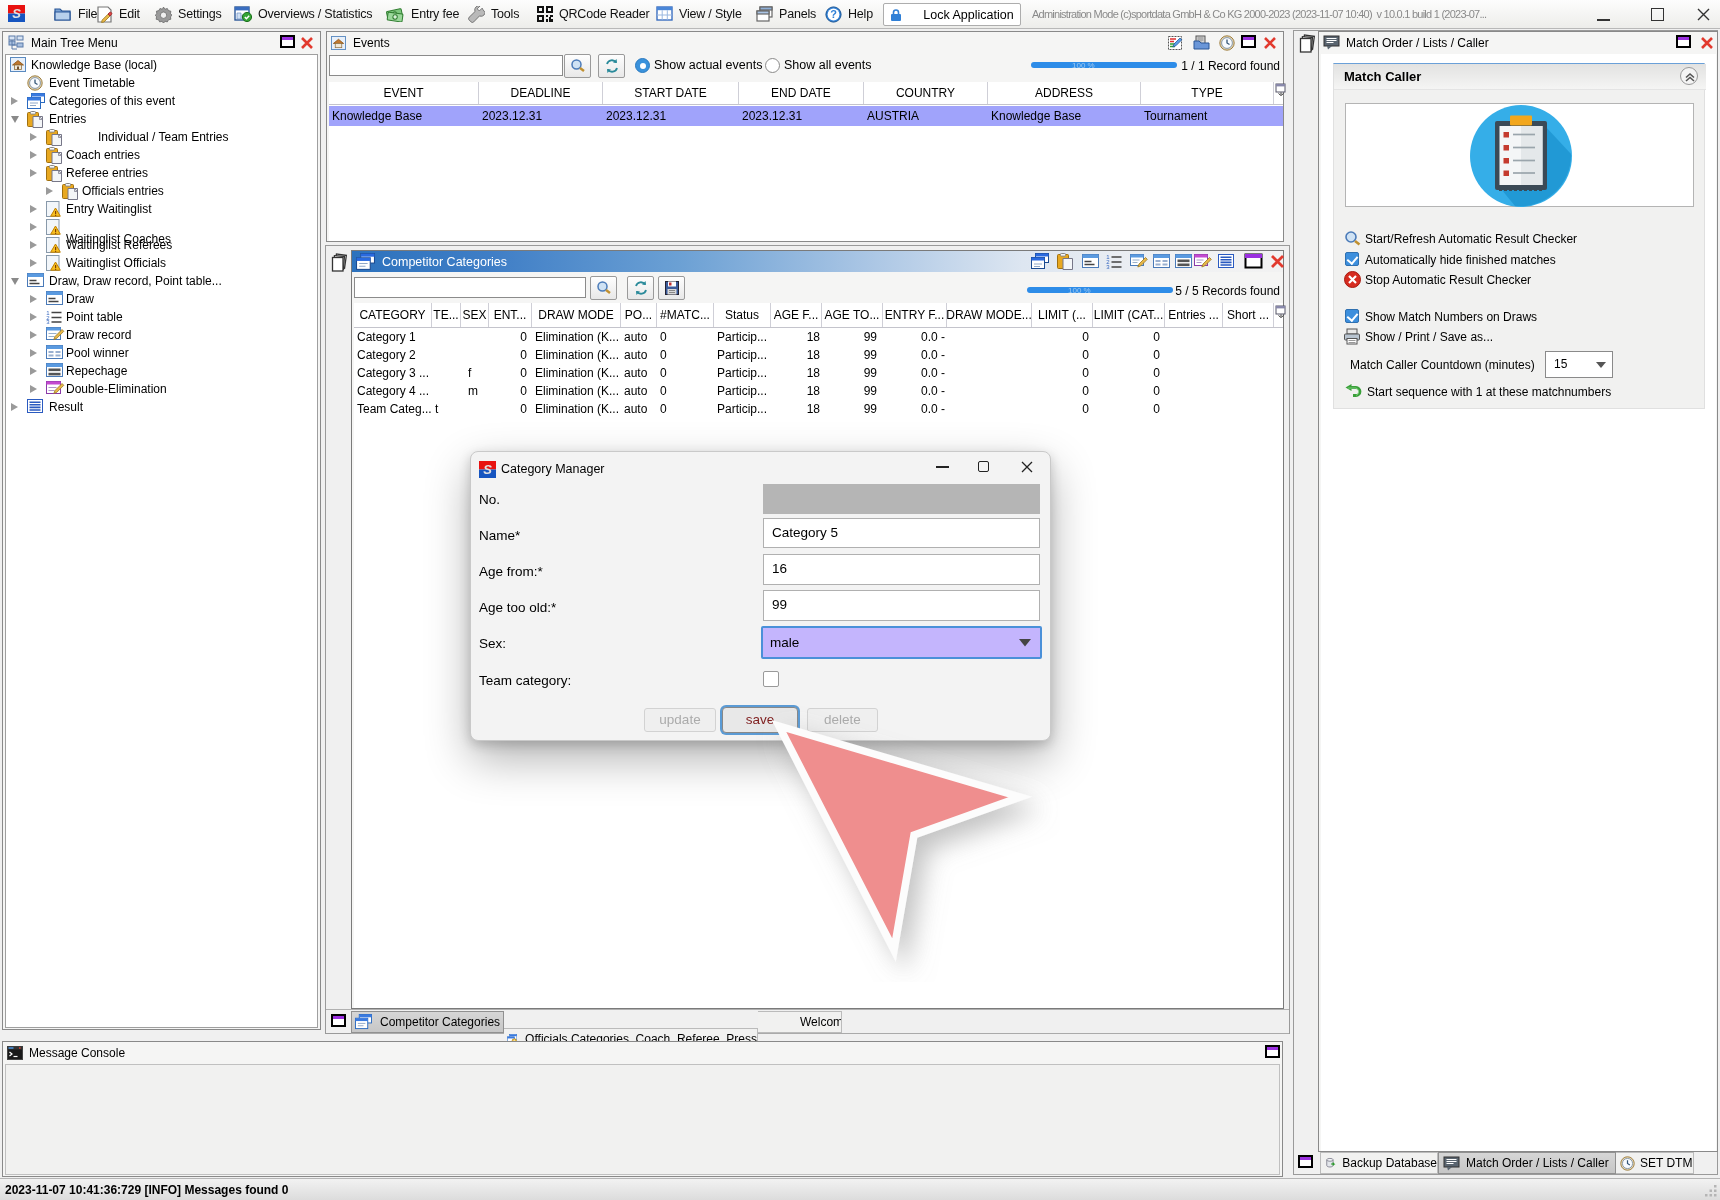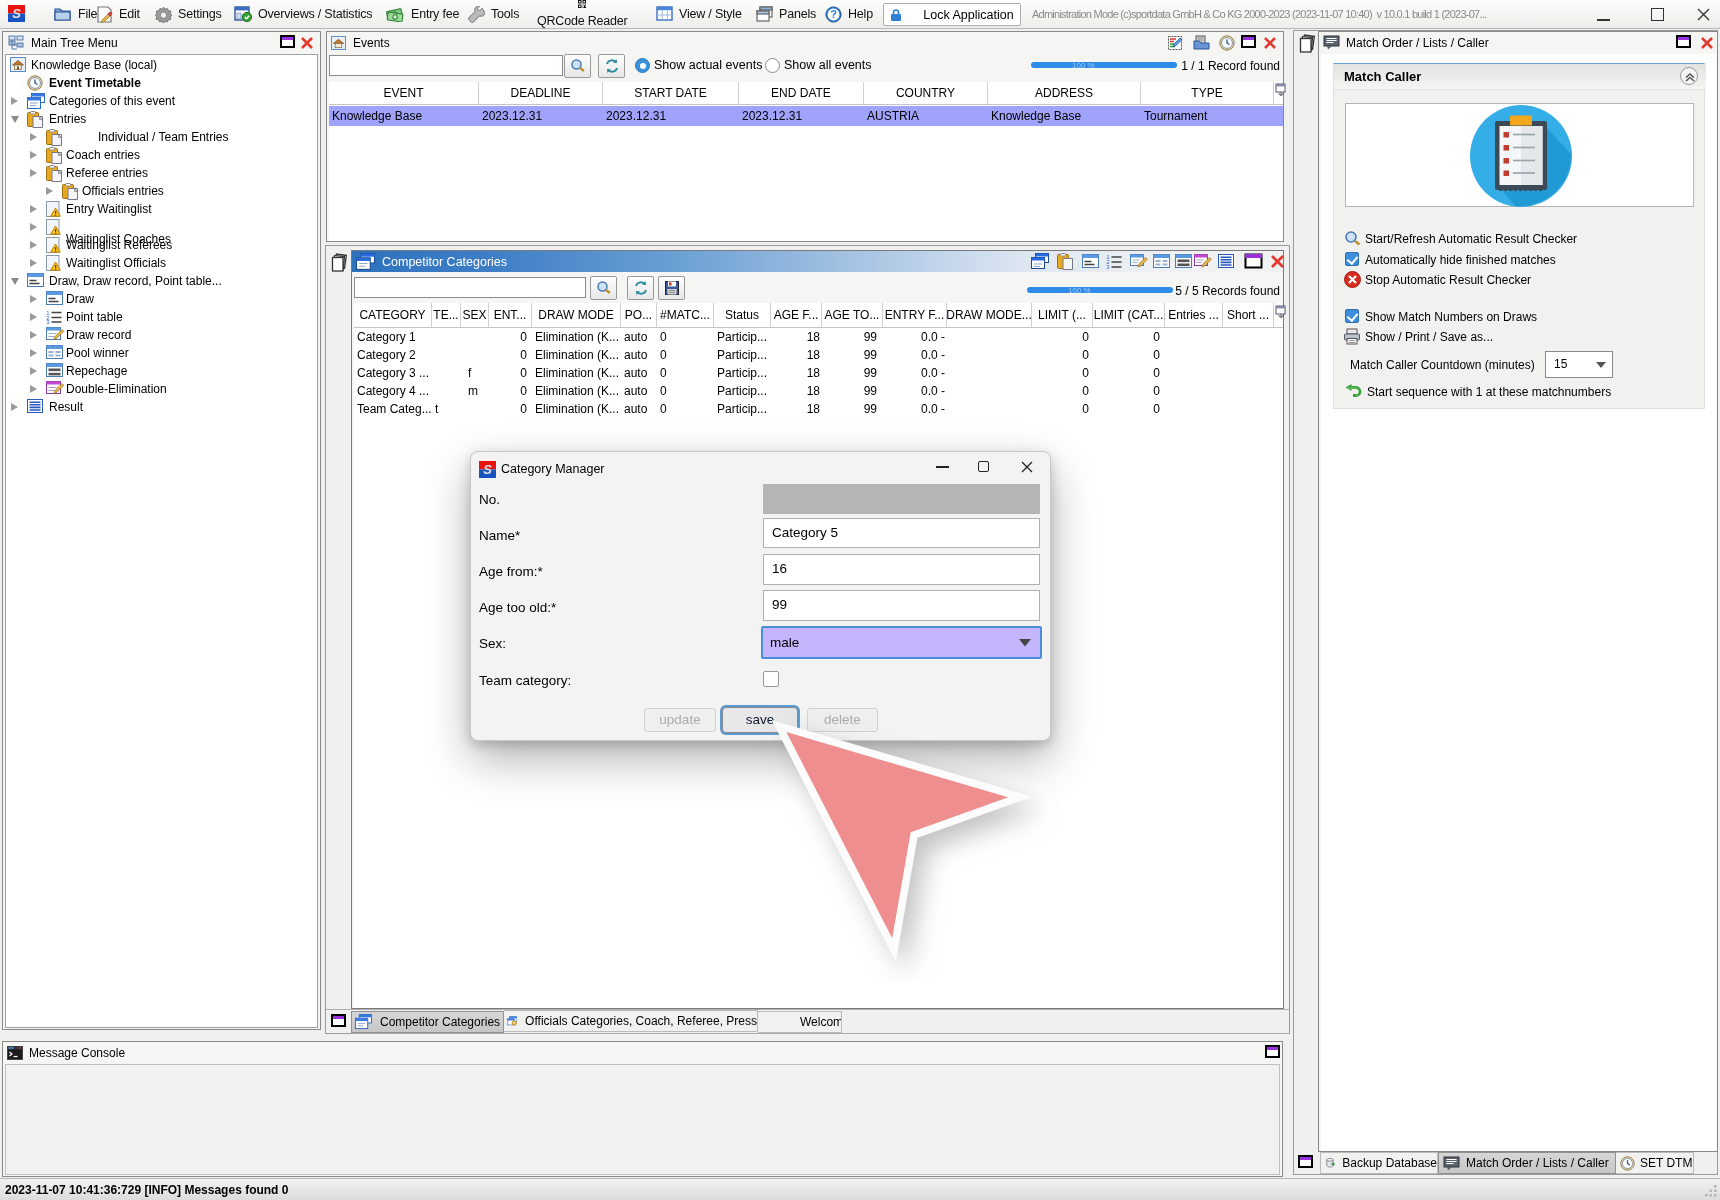--- a/index.html
+++ b/index.html
@@ -84,21 +84,21 @@
         </g>
       </svg>
     <span>Entry fee</span>
     </div>
   <div class="tbitem" style="left:468px;">
     <svg width="17" height="17" viewBox="0 0 24 24">
         <path fill="#b9b9b9" stroke="#666" stroke-width="1.2" d="M21 5c0-1-1-2-1-2l-4 4-3-3 4-4s-1-.6-2-.6C12 0 9.5 2.5 9.5 5.5c0 .8.2 1.5.5 2.2L1.5 16c-1 1-1 2.6 0 3.6l2.9 2.9c1 1 2.6 1 3.6 0l8.3-8.5c.7.3 1.4.5 2.2.5 3 0 5.5-2.5 5.5-5.5z"></path>
       </svg>
     <span>Tools</span>
     </div>
-  <div class="tbitem" style="left:537px;flex-direction:column;">
+  <div class="tbitem" style="left:537px;">
     <svg width="16" height="16" viewBox="0 0 16 16">
         <path fill="#111" d="M0 0h7v7H0zM2 2v3h3V2zM9 0h7v7H9zM11 2v3h3V2zM0 9h7v7H0zM2 11v3h3v-3zM9 9h2v2H9zM13 9h3v2h-2v2h-2v-2h1zM9 13h2v3H9zM12 13h4v3h-4z"></path>
       </svg>
     <span>QRCode Reader</span>
     </div>
   <div class="tbitem" style="left:656px;">
     <svg width="17" height="16" viewBox="0 0 17 16">
         <rect x="1" y="1" width="15" height="13" fill="#fff" stroke="#3a6ec0" stroke-width="1.4"></rect>
         <rect x="1" y="1" width="15" height="3.2" fill="#4a86d8"></rect>
         <path d="M6.2 4.2v9.6M11.3 4.2v9.6M1 9h15" stroke="#9ab8e0" stroke-width="1"></path>
@@ -156,21 +156,21 @@
   <div id="tree">
   <div class="trow" style="left:0; top:24px; width:318px;">
         <span style="position:absolute; left:7px; top:1px;"><svg width="16" height="15" viewBox="0 0 16 15">
             <rect x=".5" y=".5" width="15" height="14" fill="#e8f0fa" stroke="#5a8ac0"></rect>
             <path d="M2.5 8l5.5-4.5L13.5 8z" fill="#c07830" stroke="#8a5010" stroke-width=".8"></path>
             <rect x="4.5" y="8" width="7" height="4.5" fill="#f0e8d8" stroke="#907040" stroke-width=".8"></rect>
             <rect x="7" y="9.5" width="2" height="3" fill="#705030"></rect>
           </svg></span>
         <span style="position:absolute; left:28px; top:2px;">Knowledge Base (local)</span>
       </div>
-  <div class="trow" style="left:0; top:42px; width:318px;font-weight:bold;">
+  <div class="trow" style="left:0; top:42px; width:318px;">
         <span style="position:absolute; left:24px; top:1px;"><svg width="16" height="16" viewBox="0 0 16 16">
             <circle cx="8" cy="8" r="7.2" fill="#e0d4b8" stroke="#a08040"></circle>
             <circle cx="8" cy="8" r="5.4" fill="#f8fbff" stroke="#8899aa"></circle>
             <path d="M8 4.5V8l2.5 1.5" stroke="#335577" stroke-width="1.3" fill="none"></path>
           </svg></span>
         <span style="position:absolute; left:46px; top:2px;">Event Timetable</span>
       </div>
   <div class="trow" style="left:0; top:60px; width:318px;">
         <span class="arr r" style="position:absolute; left:8px;"></span>
         <span style="position:absolute; left:24px; top:1px;"><svg width="18" height="17" viewBox="0 0 18 17">
@@ -638,21 +638,21 @@
     <div style="position:absolute; left:25px; top:1px; height:22px; width:153px; background:linear-gradient(#d6d6d6,#c6c6c6); border:1px solid #909090; display:flex; align-items:center; white-space:nowrap; overflow:hidden;">
       <svg style="margin-left:3px;" width="17" height="16" viewBox="0 0 18 17">
           <rect x="4.5" y=".5" width="13" height="9" fill="#fff" stroke="#2a6ac0"></rect>
           <rect x="4.5" y=".5" width="13" height="3" fill="#3a7ae0"></rect>
           <rect x=".5" y="4.5" width="13" height="11" fill="#fff" stroke="#2a6ac0"></rect>
           <rect x=".5" y="4.5" width="13" height="3" fill="#3a7ae0"></rect>
           <path d="M3 10h8M3 12.5h6" stroke="#90a8c8"></path>
         </svg>
       <span style="margin-left:8px;">Competitor Categories</span>
     </div>
-    <div style="position:absolute; left:178px; top:0; height:22px; width:254px; background:#f1f1f0; border:1px solid #bbb; border-left:0; display:flex; align-items:center; white-space:nowrap; overflow:hidden;">
+    <div style="position:absolute; left:178px; top:18px; height:22px; width:254px; background:#f1f1f0; border:1px solid #bbb; border-left:0; display:flex; align-items:center; white-space:nowrap; overflow:hidden;">
       <svg style="margin-left:3px;" width="17" height="16" viewBox="0 0 18 17">
           <rect x="4.5" y=".5" width="13" height="9" fill="#fff" stroke="#2a6ac0"></rect>
           <rect x="4.5" y=".5" width="13" height="3" fill="#3a7ae0"></rect>
           <rect x=".5" y="4.5" width="13" height="11" fill="#fff" stroke="#2a6ac0"></rect>
           <rect x=".5" y="4.5" width="13" height="3" fill="#3a7ae0"></rect>
           <circle cx="13" cy="12" r="4" fill="#e8b830" stroke="#a07010"></circle>
           <circle cx="13" cy="10.8" r="1.6" fill="#f8e0a0"></circle>
           <path d="M10.5 14c.3-1.6 4.7-1.6 5 0z" fill="#f8e0a0"></path>
         </svg>
       <span style="margin-left:8px;">Officials Categories, Coach, Referee, Press</span>
@@ -847,21 +847,21 @@
   <span style="position:absolute; left:8px; top:184px;">Sex:</span>
   <div style="position:absolute; left:290px; top:174px; width:281px; height:33px; background:#c4b5fd; border:2px solid #4a90d9; border-radius:2px;">
     <span style="position:absolute; left:7px; top:7px;">male</span>
     <svg style="position:absolute; right:9px; top:11px;" width="12" height="8" viewBox="0 0 12 8">
         <path d="M0 0h12L6 7.5z" fill="#444"></path>
       </svg>
   </div>
   <span style="position:absolute; left:8px; top:221px;">Team category:</span>
   <div style="position:absolute; left:292px; top:219px; width:16px; height:16px; background:#fff; border:1px solid #999; border-radius:2px;"></div>
   <div style="position:absolute; left:173px; top:256px; width:72px; height:24px; background:#efefef; border:1px solid #d2d2d2; border-radius:3px; color:#ababab; text-align:center; line-height:22px;">update</div>
-  <div style="position:absolute; left:251px; top:255px; width:76px; height:26px; background:#e8e8e8; border:1px solid #888; border-radius:4px; box-shadow:0 0 0 2px #5b9bd5; text-align:center; line-height:24px; color:#0f172a;">save</div>
+  <div style="position:absolute; left:251px; top:255px; width:76px; height:26px; background:#e8e8e8; border:1px solid #888; border-radius:4px; box-shadow:0 0 0 2px #5b9bd5; text-align:center; line-height:24px; color:#7f1d1d;">save</div>
   <div style="position:absolute; left:336px; top:256px; width:71px; height:24px; background:#efefef; border:1px solid #d2d2d2; border-radius:3px; color:#ababab; text-align:center; line-height:22px;">delete</div>
 </div>
 
 <svg id="arrow" style="position:absolute; left:730px; top:692px;" width="330" height="290" viewBox="0 0 330 290">
   <defs>
       <filter id="ashadow" x="-30%" y="-30%" width="160%" height="160%">
         <feDropShadow dx="10" dy="12" stdDeviation="13" flood-color="#909090" flood-opacity="0.55"></feDropShadow>
       </filter>
     </defs>
   <polygon points="49,34 290,105 184,143 164,258" fill="#ef8e8e" stroke="#fcfcfc" stroke-width="7.5" stroke-linejoin="miter" stroke-miterlimit="9" filter="url(#ashadow)"></polygon>

